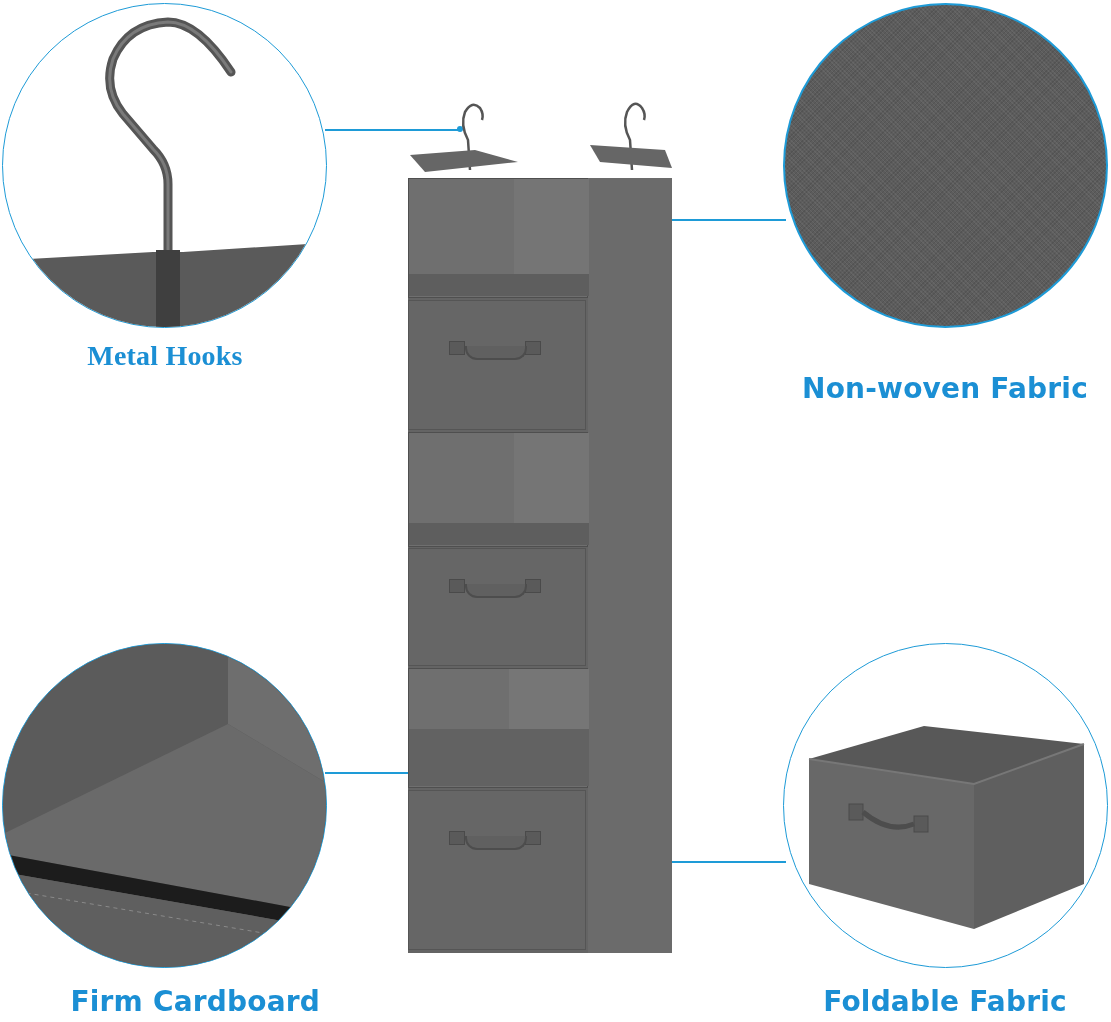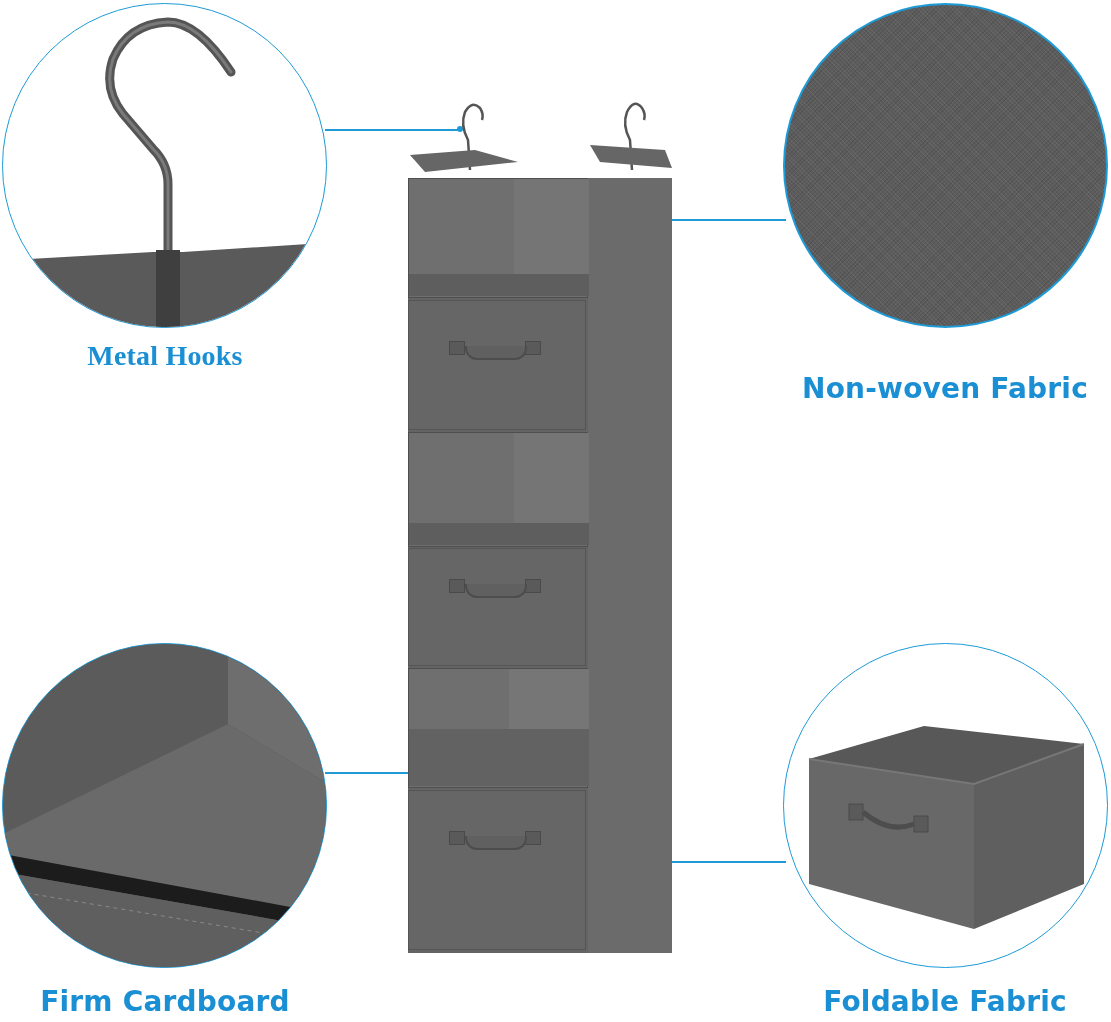--- a/index.html
+++ b/index.html
@@ -44,21 +44,21 @@
 <div class="circle" style="left:2px; top:643px; width:325px; height:325px; background:#5e5e5e;">
   <svg width="325" height="325" viewBox="0 0 325 325" style="position:absolute;left:0;top:0;">
     <rect x="0" y="0" width="325" height="325" fill="#5b5b5b"></rect>
     <polygon points="225,0 325,0 325,140 225,80" fill="#6e6e6e"></polygon>
     <polygon points="0,190 225,80 325,140 325,270 0,210" fill="#6a6a6a"></polygon>
     <polygon points="0,210 325,270 325,285 0,228" fill="#1c1c1c"></polygon>
     <polygon points="0,228 325,285 325,325 0,325" fill="#5f5f5f"></polygon>
     <path d="M0 245 L325 300" stroke="#8a8a8a" stroke-width="1" stroke-dasharray="4 4"></path>
   </svg>
 </div>
-<div class="label" style="left:10px; top:985px; width:310px;">Firm Cardboard</div>
+<div class="label" style="left:10px; top:985px; width:310px;text-align:right;">Firm Cardboard</div>
 <div class="line" style="left:325px; top:772px; width:135px;"></div>
 <div class="dot" style="left:457px; top:769px;"></div>
 
 <div class="circle" style="left:783px; top:643px; width:325px; height:325px; background:#fff;">
   <svg width="325" height="325" viewBox="0 0 325 325" style="position:absolute;left:0;top:0;">
     <polygon points="25,115 140,82 300,100 190,140" fill="#585858"></polygon>
     <polygon points="25,115 190,140 190,285 25,240" fill="#686868"></polygon>
     <polygon points="190,140 300,100 300,240 190,285" fill="#5f5f5f"></polygon>
     <polyline points="25,115 190,140 300,100" fill="none" stroke="#777" stroke-width="2"></polyline>
     <rect x="65" y="160" width="14" height="16" fill="#5a5a5a" stroke="#4a4a4a"></rect>

